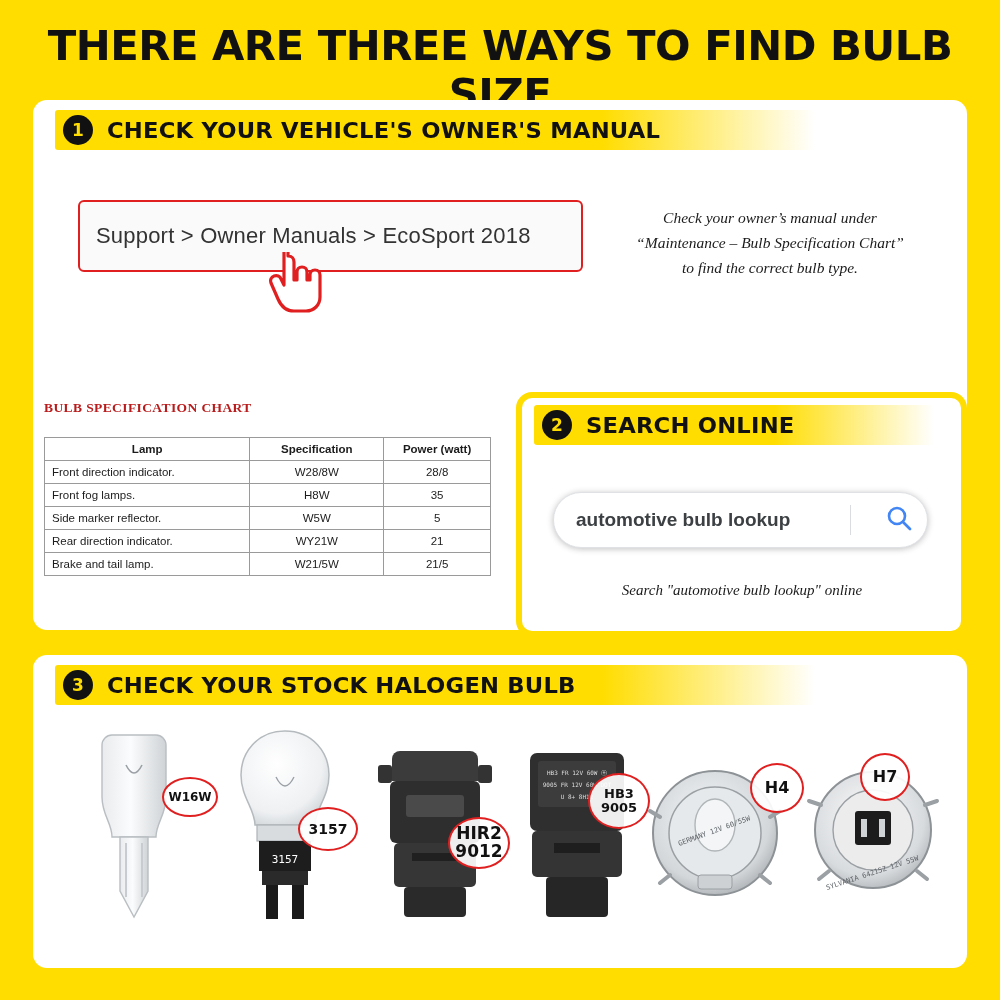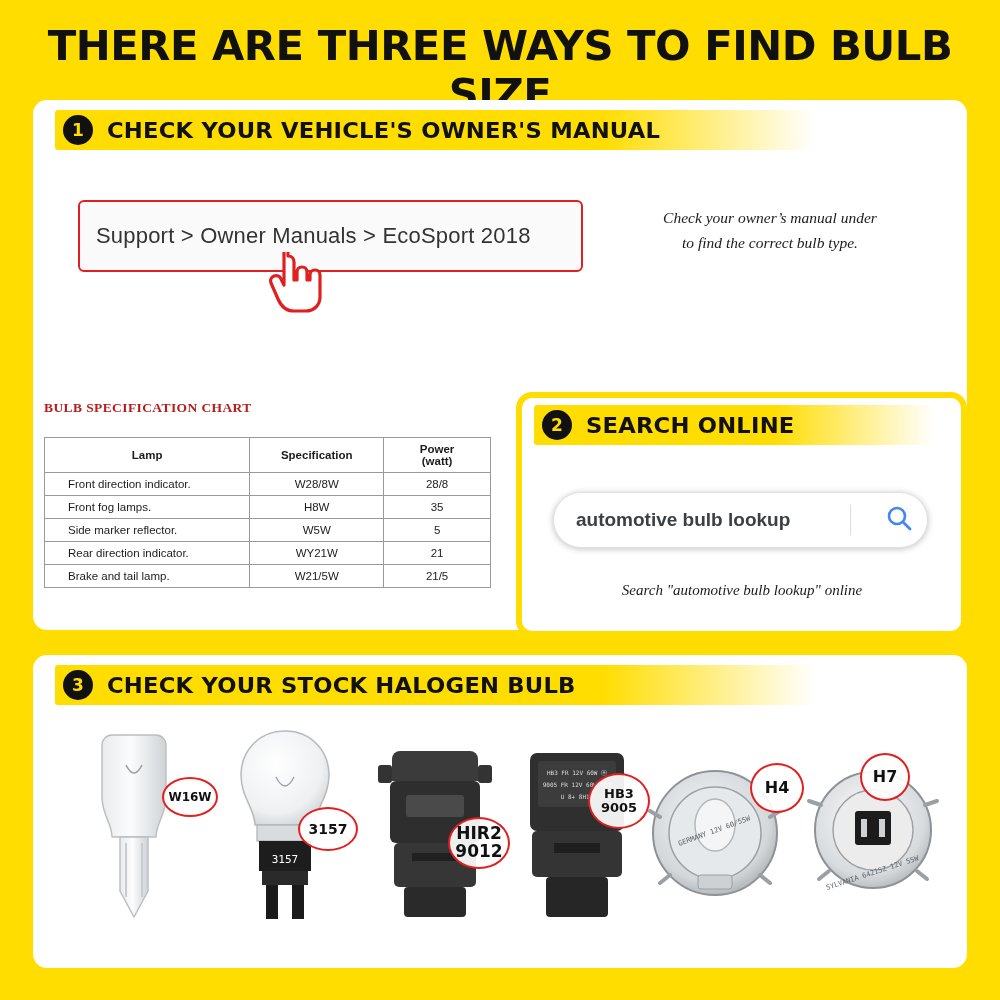--- a/index.html
+++ b/index.html
@@ -135,21 +135,21 @@
     position: absolute;
     left: 44px; top: 437px;
     width: 447px;
     border-collapse: collapse;
     font-size: 11.5px;
     color: #1c1c1c;
     background: #fff;
   }
   table.spec th, table.spec td {
     border: 1px solid #9a9a9a;
-    padding: 5px 23px;
+    padding: 5px 7px;
     height: 23px;
   }
   table.spec th {
     text-align: center;
     font-weight: bold;
     font-size: 11.5px;
   }
   table.spec td.lamp { text-align: left; width: 206px;}
   table.spec td.spec-col { text-align: center; width: 134px;}
   table.spec td.pow { text-align: center; width: 107px;}
@@ -243,20 +243,21 @@
   </div>
 
   <div class="cursor-hand">
     <svg width="54" height="62" viewBox="0 0 54 62">
       <path d="M20 4 c4 0 6 3 6 6 v18 h3 v-8 c0-3 2-5 5-5 c3 0 5 2 5 5 v8 h3 v-5 c0-3 2-5 5-5 c3 0 5 2 5 5 v22 c0 8-6 14-14 14 h-12 c-8 0-13-5-16-12 l-7-16 c-1-3 0-6 3-7 c3-1 6 0 7 3 l3 6 v-33 c0-3 2-6 4-6 z" fill="#ffffff" stroke="#E02020" stroke-width="3.2" stroke-linejoin="round"></path>
     </svg>
   </div>
 
   <div class="note-1">
     <span class="l">Check your owner’s manual under</span>
+    <span class="l">“Maintenance – Bulb Specification Chart”</span>
     <span class="l">to find the correct bulb type.</span>
   </div>
 
   <div class="chart-title">BULB SPECIFICATION CHART</div>
 
   <table class="spec">
     <thead>
       <tr>
         <th>Lamp</th>
         <th>Specification</th>

